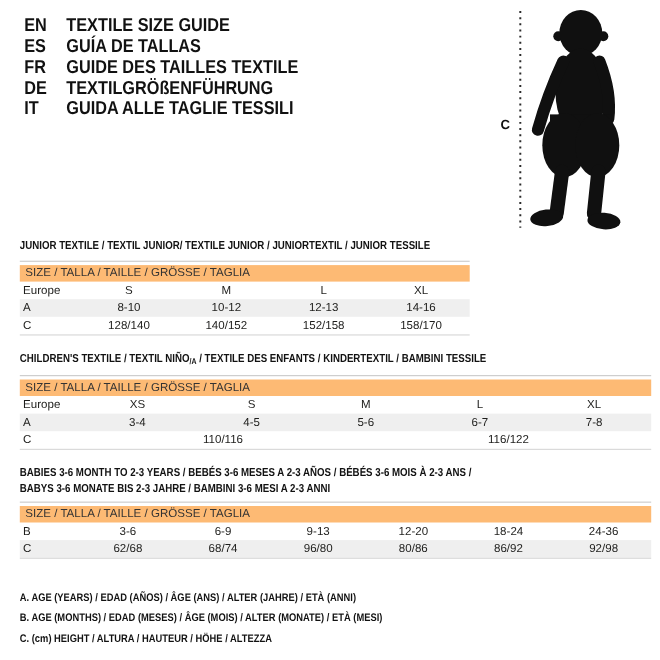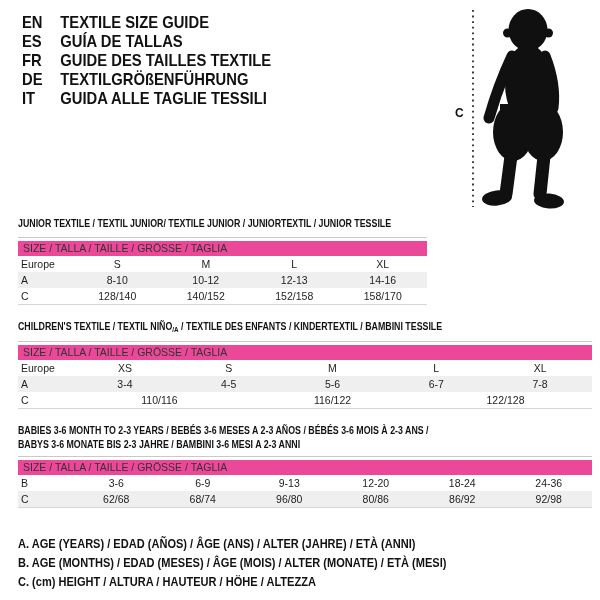--- a/index.html
+++ b/index.html
@@ -21,29 +21,29 @@
 
   
   .sec-title{position:absolute;left:18px;font-weight:bold;font-size:10.5px;line-height:12px;
     white-space:nowrap;transform:scaleX(0.84);transform-origin:0 0;color:#111;}
   .sec-title .subscript{font-size:7.5px;vertical-align:-2px;}
   .two-line{line-height:14px;}
 
   
   .size-table{position:absolute;left:18px;color:#1d1d1b;}
   .topline{height:1px;background:#c9c9c9;margin-bottom:3px;}
-  .hdr{height:15px;line-height:15px;background:#ec4899;font-size:10.5px;padding-left:5px;color:#333;}
+  .hdr{height:15px;line-height:15px;background:#fdba74;font-size:10.5px;padding-left:5px;color:#333;}
   .trow{display:flex;height:16px;line-height:16px;font-size:10.5px;}
   .trow.alt{background:#efefef;}
   .rl{width:52px;padding-left:3px;}
   .rc{flex:1;text-align:center;}
   .bottomline{height:1px;background:#d6d6d6;}
 
   
-  .notes{position:absolute;left:18px;top:534px;font-weight:bold;font-size:13px;color:#111;}
+  .notes{position:absolute;left:18px;top:534px;font-weight:bold;font-size:10px;color:#111;}
   .note{height:19px;line-height:19px;transform:scaleX(0.85);transform-origin:0 0;white-space:nowrap;}
 </style>
 </head>
 <body>
 
 <div class="page">
 
   <div class="langs">
     <div class="lang-row">
       <span class="lang-code">EN</span>
@@ -132,21 +132,20 @@
       <div class="rc">3-4</div>
       <div class="rc">4-5</div>
       <div class="rc">5-6</div>
       <div class="rc">6-7</div>
       <div class="rc">7-8</div>
     </div>
     <div class="trow">
       <div class="rl">C</div>
       <div class="rc">110/116</div>
       <div class="rc">116/122</div>
-      <div class="rc">122/128</div>
     </div>
     <div class="bottomline"></div>
   </div>
 
   <div class="sec-title two-line" style="top:423px">
     <div>BABIES 3-6 MONTH TO 2-3 YEARS / BEBÉS 3-6 MESES A 2-3 AÑOS / BÉBÉS 3-6 MOIS À 2-3 ANS /</div>
     <div>BABYS 3-6 MONATE BIS 2-3 JAHRE / BAMBINI 3-6 MESI A 2-3 ANNI</div>
   </div>
   <div class="size-table" style="top:456px;width:574px">
     <div class="topline"></div>

